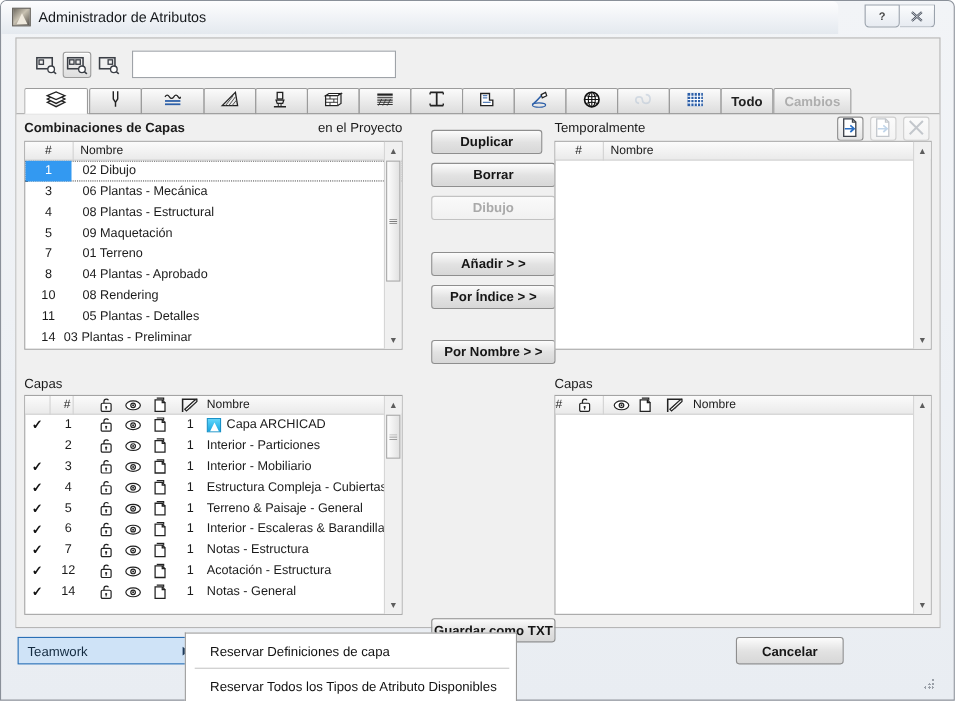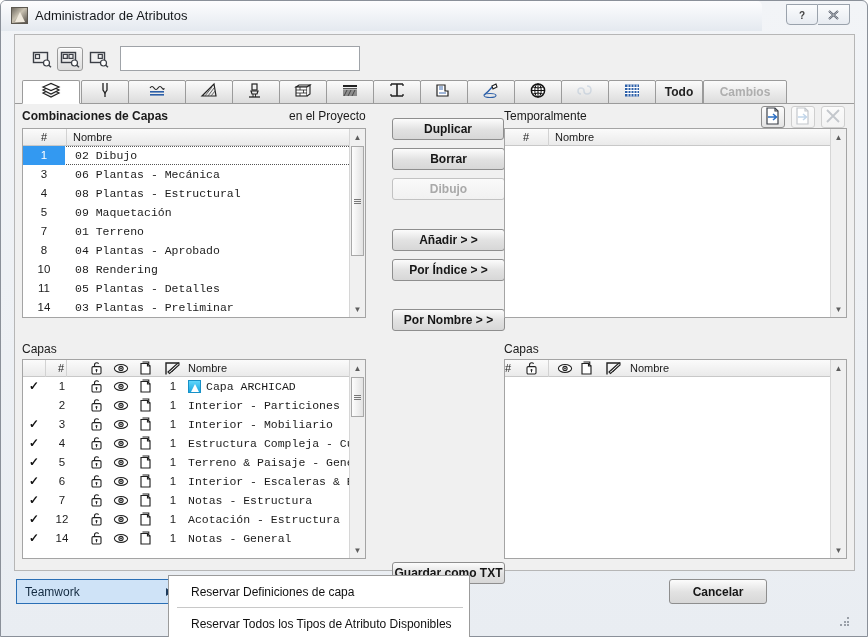--- a/index.html
+++ b/index.html
@@ -165,21 +165,20 @@
     font-size: 11.5px;
     color: #1b1b1b;
   }
   .row .num {
     position: absolute; left: 0; width: 42px;
     text-align: center; top: 3px;
   }
   .row .nm {
     position: absolute; top: 3px;
     white-space: nowrap;
-    font-family: Liberation Mono, monospace;
   }
   .row.selected .num {
     background: #3399f1;
     color: #ffffff;
     height: 19px; top: 0; line-height: 19px;
   }
   .row.selected {
     outline: 1px dotted #555;
     outline-offset: -1px;
   }
@@ -448,21 +447,21 @@
         </div>
         <div class="tab" style="left: 593px; width: 48px;">
           <span style="opacity: 1;"><svg width="20" height="17" viewBox="0 0 20 17">
               <rect x="3" y="2.5" width="14" height="12" fill="#2c5fa8"></rect>
               <path d="M3 5.5 L17 5.5 M3 8.5 L17 8.5 M3 11.5 L17 11.5 M6 2.5 L6 14.5 M9 2.5 L9 14.5 M12 2.5 L12 14.5 M15 2.5 L15 14.5" stroke="#fff" stroke-width="1"></path>
             </svg></span>
         </div>
         <div class="tab" style="left: 640px; width: 48px;">
           <span class="lbl">Todo</span>
         </div>
-        <div class="tab disabled" style="left: 688px; width: 84px;">
+        <div class="tab disabled" style="left: 688px; width: 71px;">
           <span class="lbl">Cambios</span>
         </div>
       </div>
     <div id="tabline"></div>
 
     <div id="body">
 
       <div class="panel-title" style="left:7px; top:5px;">Combinaciones de Capas</div>
       <div class="panel-title normal" style="left:274px; top:5px;">en el Proyecto</div>
 
@@ -500,34 +499,34 @@
             <div class="row">
               <div class="num">10</div>
               <div class="nm" style="left: 52px;">08 Rendering</div>
             </div>
             <div class="row">
               <div class="num">11</div>
               <div class="nm" style="left: 52px;">05 Plantas - Detalles</div>
             </div>
             <div class="row">
               <div class="num">14</div>
-              <div class="nm" style="left: 52px;">03 Plantas - Preliminar</div>
+              <div class="nm" style="left: 35px;">03 Plantas - Preliminar</div>
             </div>
           </div>
         <div class="vscroll">
           <div class="arrow up">▲</div>
           <div class="thumb" style="top:17px; height:110px;">
             <div class="grip"></div>
           </div>
           <div class="arrow down">▼</div>
         </div>
       </div>
 
       <div id="center-buttons">
-          <div class="btn" style="left: 377px; top: 14px; width: 112px; height: 22px;">Duplicar</div>
+          <div class="btn" style="left: 377px; top: 14px; width: 101px; height: 22px;">Duplicar</div>
           <div class="btn" style="left: 377px; top: 44px; width: 113px; height: 22px;">Borrar</div>
           <div class="btn disabled" style="left: 377px; top: 74px; width: 113px; height: 22px;">Dibujo</div>
           <div class="btn" style="left: 377px; top: 125px; width: 113px; height: 22px;">Añadir &gt; &gt;</div>
           <div class="btn" style="left: 377px; top: 155px; width: 113px; height: 22px;">Por Índice &gt; &gt;</div>
           <div class="btn" style="left: 377px; top: 185px; width: 113px; height: 22px; margin-top: 20px;">Por Nombre &gt; &gt;</div>
         </div>
 
       <div class="panel-title normal" style="left:489px; top:5px;">Temporalmente</div>
       <div id="rt-iconbtns" style="position:absolute; left:746px; top:2px; width:90px; height:22px;">
           <div class="iconbtn" style="left: 0px;">

